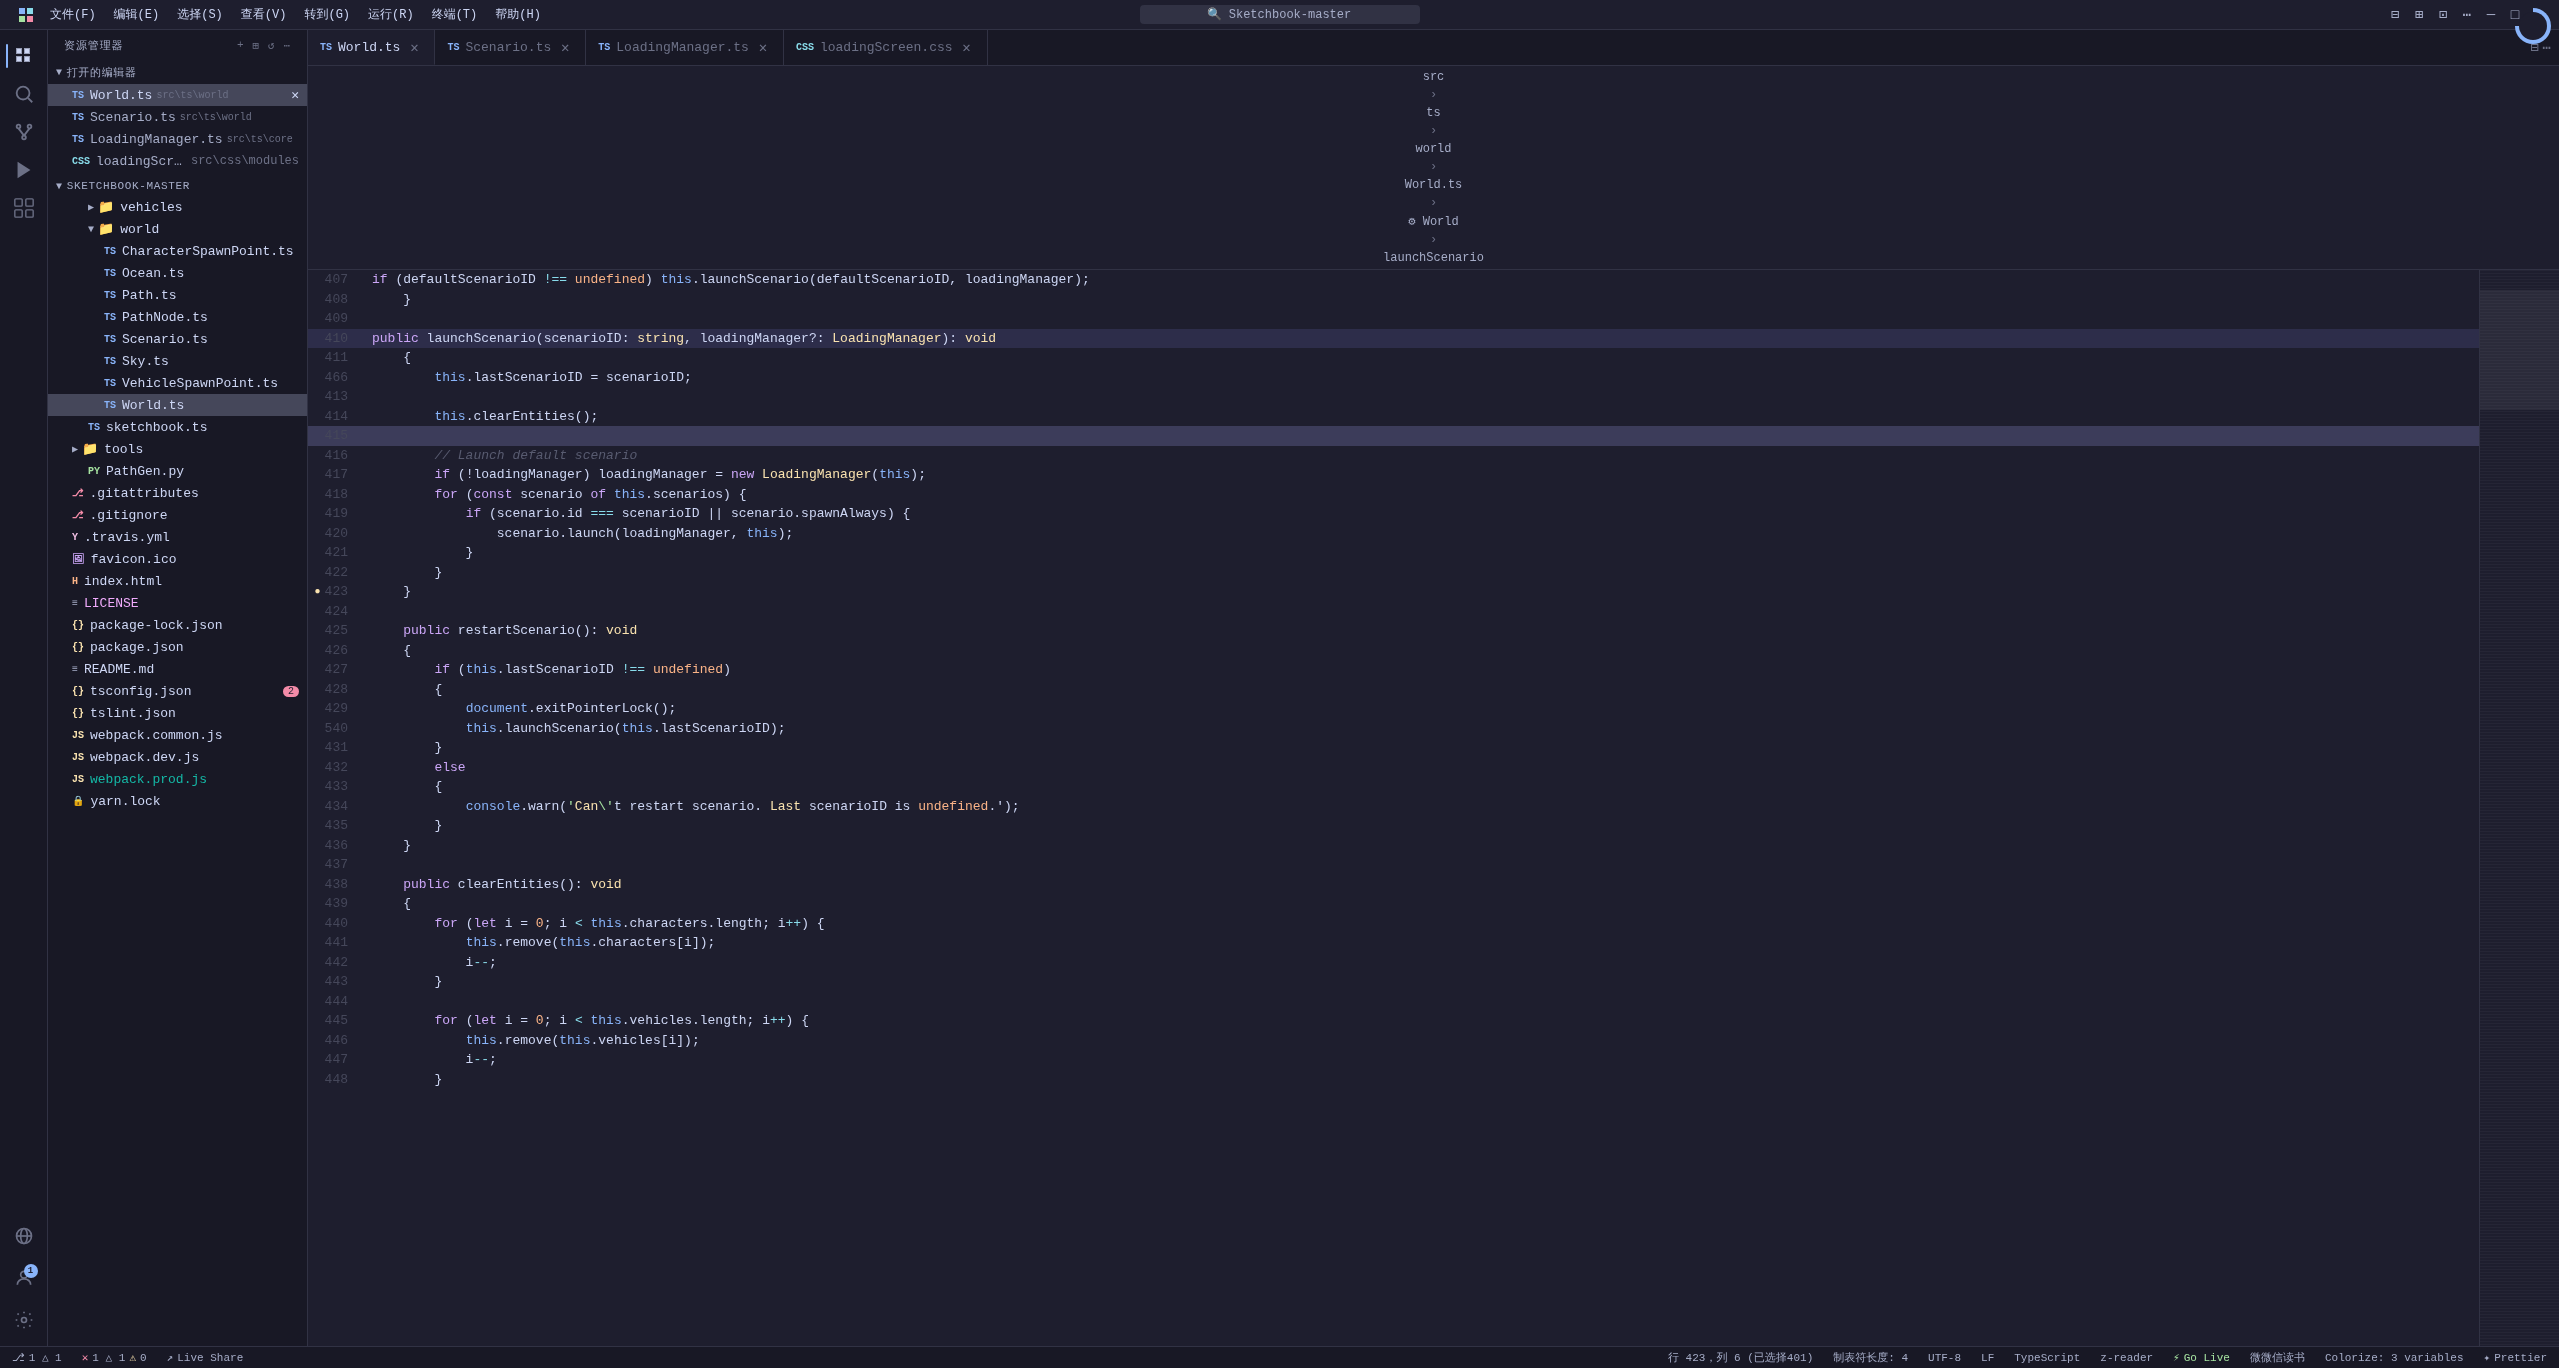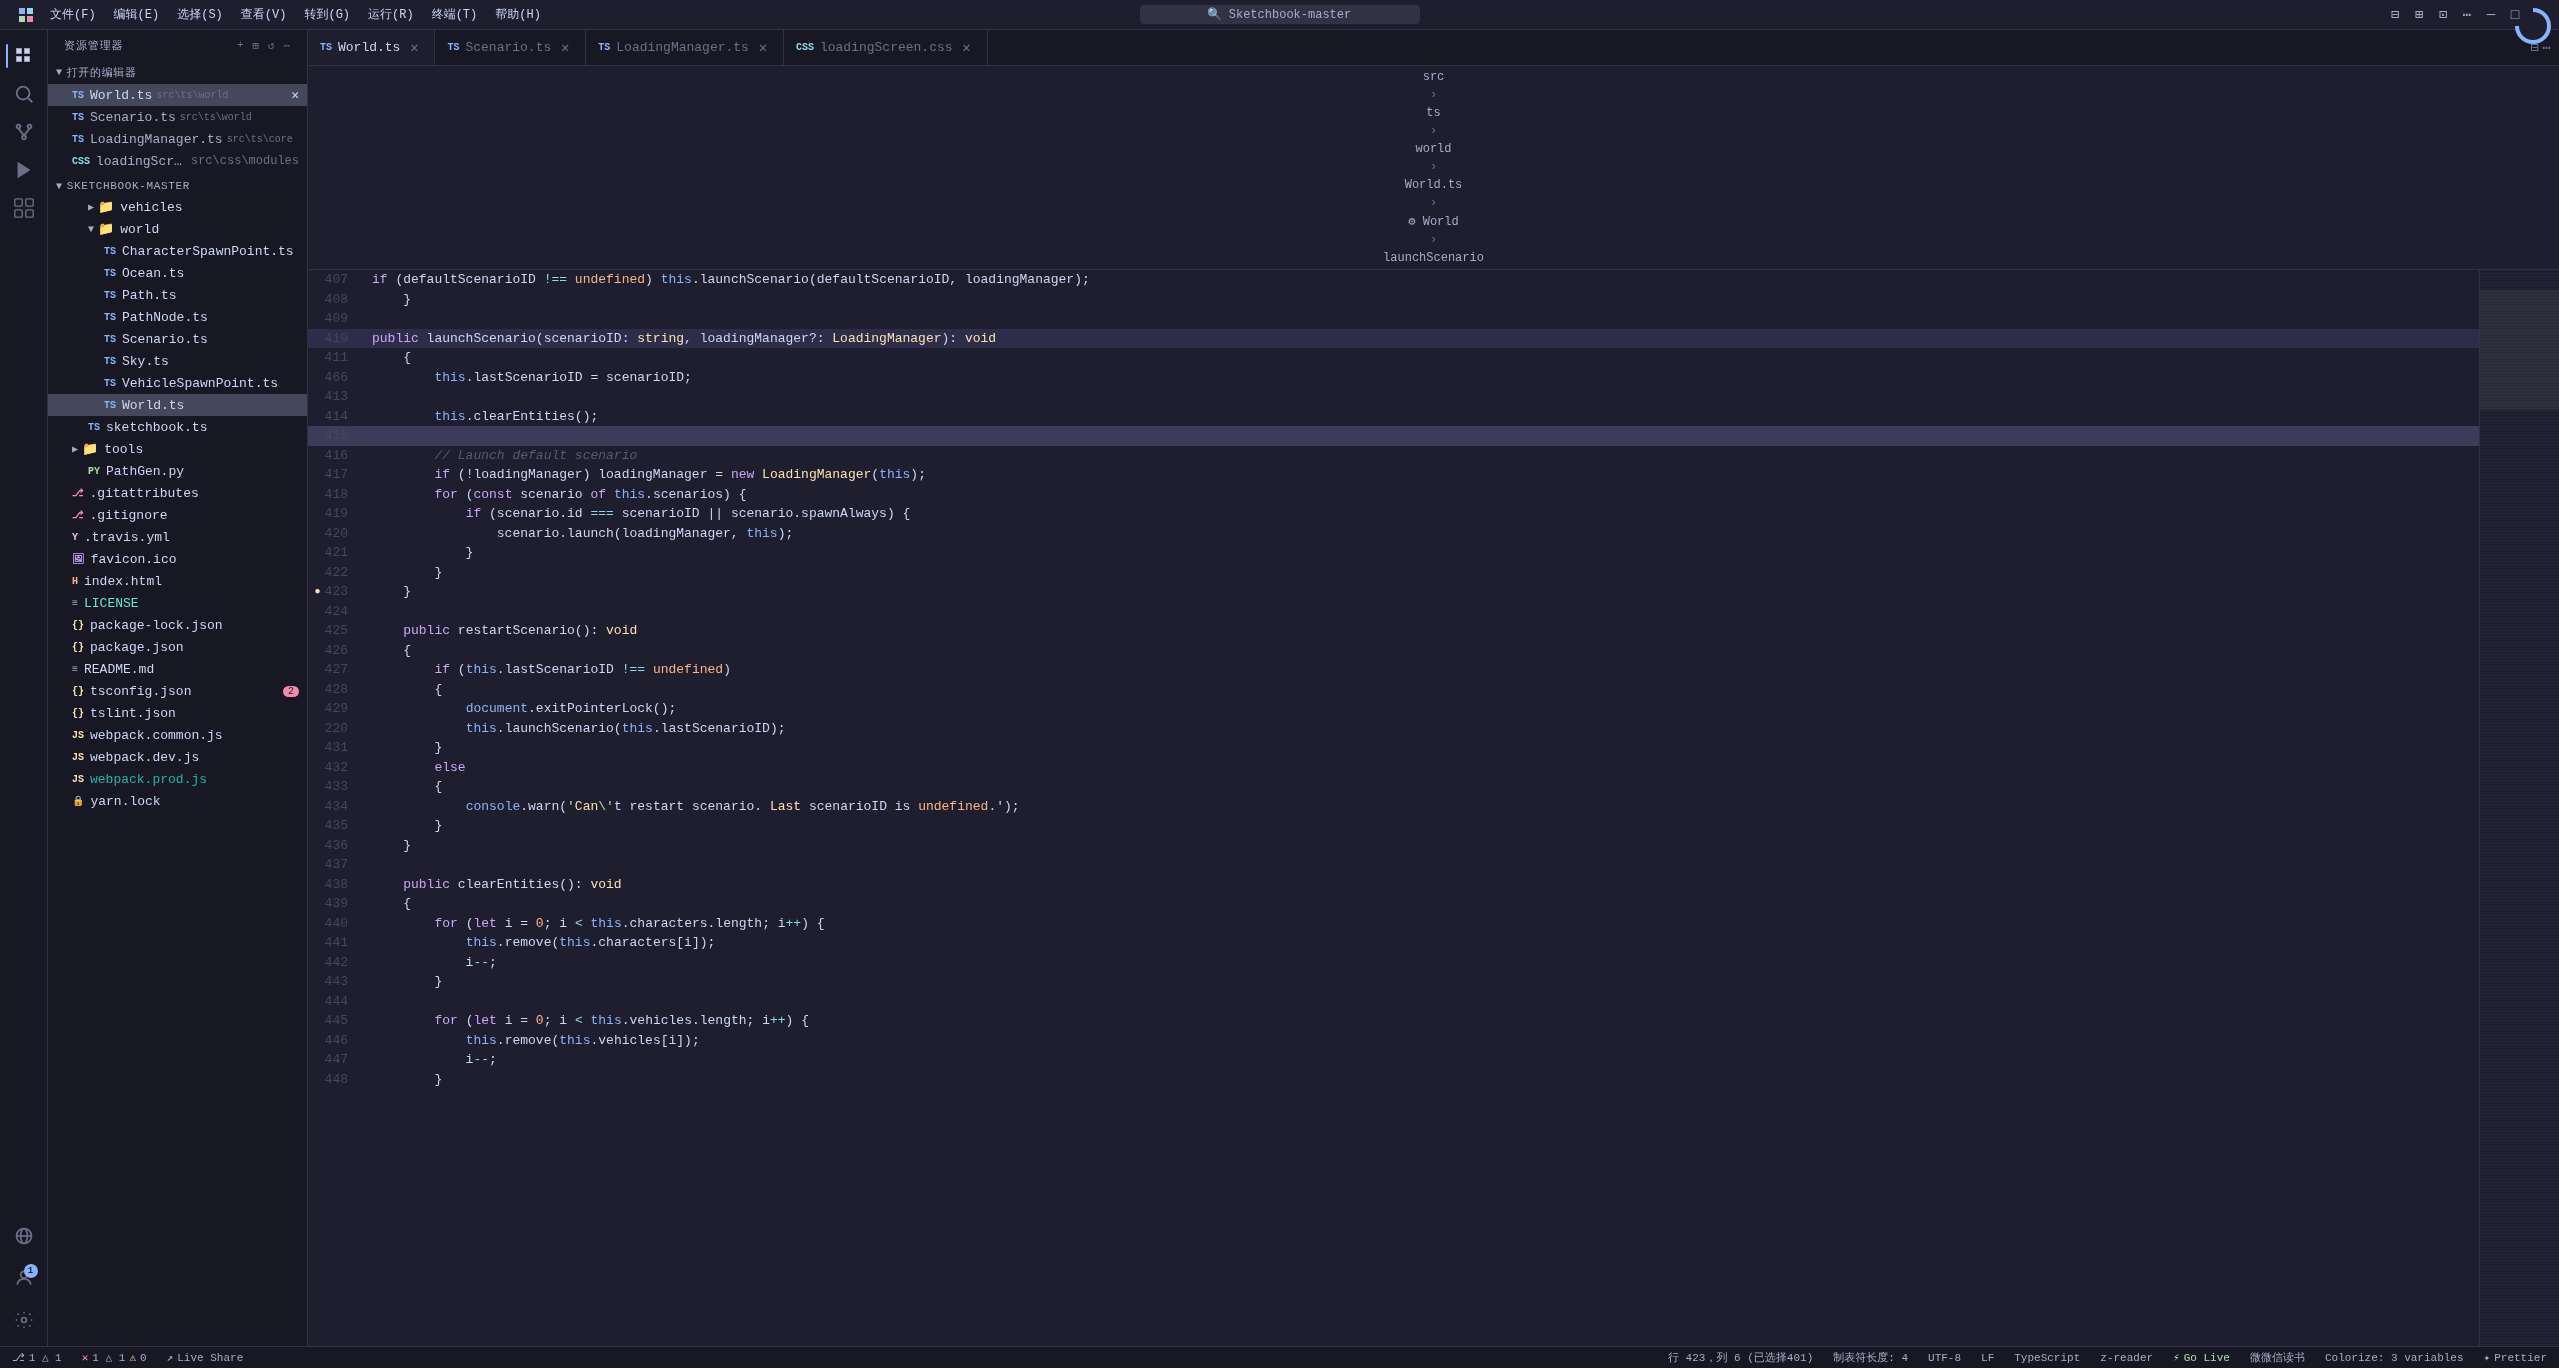--- a/index.html
+++ b/index.html
@@ -650,21 +650,21 @@
   </div>
           <div class="tree-item">
     <span style="padding-left:16px;"></span>
     <span class="file-icon" style="color:#fab387;font-size:10px;font-weight:bold;margin-right:6px;">H</span>
     <span class="file-name" style="color:#cdd6f4">index.html</span>
 
   </div>
           <div class="tree-item">
     <span style="padding-left:16px;"></span>
     <span class="file-icon" style="color:#a6adc8;font-size:10px;font-weight:bold;margin-right:6px;">≡</span>
-    <span class="file-name" style="color:#5eead4">LICENSE</span>
+    <span class="file-name" style="color:#f0abfc">LICENSE</span>
 
   </div>
           <div class="tree-item">
     <span style="padding-left:16px;"></span>
     <span class="file-icon" style="color:#f9e2af;font-size:10px;font-weight:bold;margin-right:6px;">{}</span>
     <span class="file-name" style="color:#cdd6f4">package-lock.json</span>
 
   </div>
           <div class="tree-item">
     <span style="padding-left:16px;"></span>
@@ -782,21 +782,21 @@
             <div class="code-line"><span class="line-gutter">420</span><span class="line-code">                scenario.launch(loadingManager, <span class="kw2">this</span>);</span></div>
             <div class="code-line"><span class="line-gutter">421</span><span class="line-code">            }</span></div>
             <div class="code-line"><span class="line-gutter">422</span><span class="line-code">        }</span></div>
             <div class="code-line"><span class="line-gutter"><span class="debug-icon">●</span>423</span><span class="line-code">    }</span></div>
             <div class="code-line"><span class="line-gutter">424</span><span class="line-code"></span></div>
             <div class="code-line"><span class="line-gutter">425</span><span class="line-code">    <span class="kw">public</span> restartScenario(): <span class="type">void</span></span></div>
             <div class="code-line"><span class="line-gutter">426</span><span class="line-code">    {</span></div>
             <div class="code-line"><span class="line-gutter">427</span><span class="line-code">        <span class="kw">if</span> (<span class="kw2">this</span>.lastScenarioID <span class="op">!==</span> <span class="bool">undefined</span>)</span></div>
             <div class="code-line"><span class="line-gutter">428</span><span class="line-code">        {</span></div>
             <div class="code-line"><span class="line-gutter">429</span><span class="line-code">            <span class="kw2">document</span>.exitPointerLock();</span></div>
-            <div class="code-line"><span class="line-gutter">220</span><span class="line-code">            <span class="kw2">this</span>.launchScenario(<span class="kw2">this</span>.lastScenarioID);</span></div>
+            <div class="code-line"><span class="line-gutter">540</span><span class="line-code">            <span class="kw2">this</span>.launchScenario(<span class="kw2">this</span>.lastScenarioID);</span></div>
             <div class="code-line"><span class="line-gutter">431</span><span class="line-code">        }</span></div>
             <div class="code-line"><span class="line-gutter">432</span><span class="line-code">        <span class="kw">else</span></span></div>
             <div class="code-line"><span class="line-gutter">433</span><span class="line-code">        {</span></div>
             <div class="code-line"><span class="line-gutter">434</span><span class="line-code">            <span class="kw2">console</span>.warn(<span class="str">'<span class="cls">Can</span>\'</span>t restart scenario. <span class="cls">Last</span> scenarioID is <span class="bool">undefined</span>.');</span></div>
             <div class="code-line"><span class="line-gutter">435</span><span class="line-code">        }</span></div>
             <div class="code-line"><span class="line-gutter">436</span><span class="line-code">    }</span></div>
             <div class="code-line"><span class="line-gutter">437</span><span class="line-code"></span></div>
             <div class="code-line"><span class="line-gutter">438</span><span class="line-code">    <span class="kw">public</span> clearEntities(): <span class="type">void</span></span></div>
             <div class="code-line"><span class="line-gutter">439</span><span class="line-code">    {</span></div>
             <div class="code-line"><span class="line-gutter">440</span><span class="line-code">        <span class="kw">for</span> (<span class="kw">let</span> i = <span class="num">0</span>; i <span class="op">&lt;</span> <span class="kw2">this</span>.characters.length; i<span class="op">++</span>) {</span></div>

